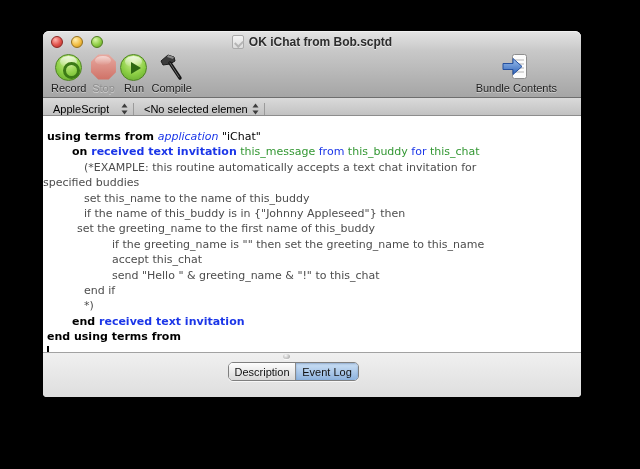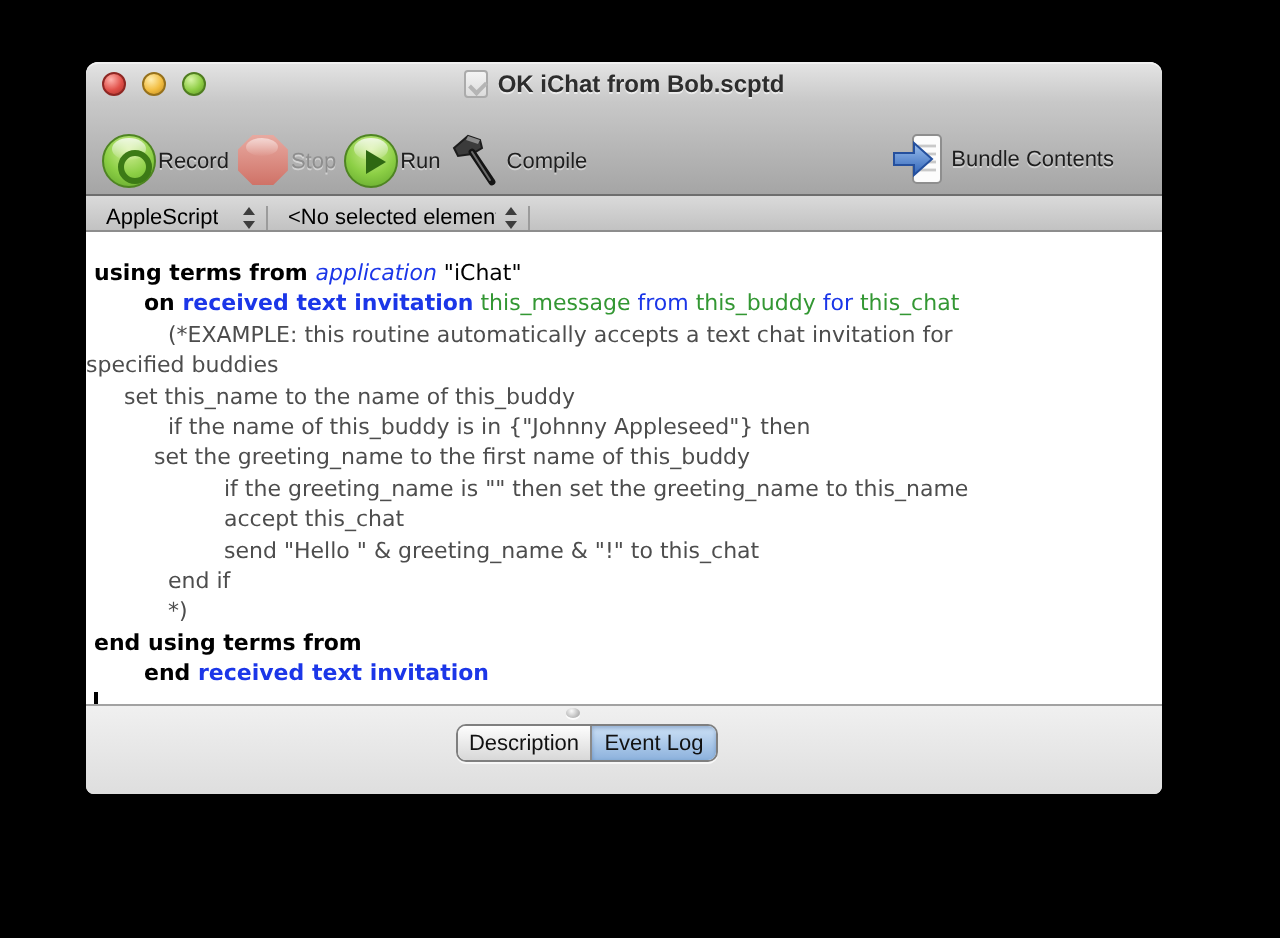--- a/index.html
+++ b/index.html
@@ -43,21 +43,21 @@
   .window-title { font-size:12px; font-weight:bold; color:#2d2d2d; text-shadow:0 1px 0 rgba(255,255,255,.6); }
   
   .toolbar {
     height:47px; flex:0 0 auto;
     background:linear-gradient(#c8c8c8, #a5a5a5);
     border-bottom:1px solid #6e6e6e;
     display:flex; align-items:flex-end;
     padding:2px 6px 3px 8px;
     position:relative;
   }
-  .tb-item { display:flex; flex-direction:row; align-items:center; justify-content:flex-end; gap:1px; margin-right:4px; cursor:default; }
+  .tb-item { display:flex; flex-direction:column; align-items:center; justify-content:flex-end; gap:1px; margin-right:4px; cursor:default; }
   .tb-label { font-size:11px; color:#1e1e1e; text-shadow:0 1px 0 rgba(255,255,255,.45); white-space:nowrap; }
   .tb-item.disabled .tb-label { color:#8e8e8e; }
   .circle-icon {
     width:27px; height:27px; border-radius:50%;
     background:radial-gradient(circle at 50% 28%, #d2ef96, #8ccf45 55%, #61a52c);
     border:1px solid #4e8422; position:relative;
   }
   .circle-icon::before { 
     content:""; position:absolute; left:4px; right:4px; top:1px; height:11px;
     border-radius:50%; background:linear-gradient(rgba(255,255,255,.8), rgba(255,255,255,.05));
@@ -224,30 +224,30 @@
         <polygon points="0.5,7.5 6.5,7.5 3.5,11.5" fill="#3d3d3d"></polygon>
       </svg>
     </div>
   </div>
 
   <div class="codearea" id="code-lines">
       <div class="code-line" style="padding-left: 4px;"><span class="seg-kw">using terms from </span><span class="seg-class">application</span><span class="seg-str"> "iChat"</span></div>
       <div class="code-line" style="padding-left: 29px;"><span class="seg-kw">on </span><span class="seg-appb">received text invitation</span><span class="seg-plain"> </span><span class="seg-var">this_message</span><span class="seg-app"> from </span><span class="seg-var">this_buddy</span><span class="seg-app"> for </span><span class="seg-var">this_chat</span></div>
       <div class="code-line" style="padding-left: 41px;"><span class="seg-comment">(*EXAMPLE: this routine automatically accepts a text chat invitation for</span></div>
       <div class="code-line" style=""><span class="seg-comment">specified buddies</span></div>
-      <div class="code-line" style="padding-left: 19px;"><span class="seg-comment">set this_name to the name of this_buddy</span></div>
+      <div class="code-line" style="padding-left: 41px;"><span class="seg-comment">set this_name to the name of this_buddy</span></div>
       <div class="code-line" style="padding-left: 41px;"><span class="seg-comment">if the name of this_buddy is in {"Johnny Appleseed"} then</span></div>
       <div class="code-line" style="padding-left: 34px;"><span class="seg-comment">set the greeting_name to the first name of this_buddy</span></div>
       <div class="code-line" style="padding-left: 69px;"><span class="seg-comment">if the greeting_name is "" then set the greeting_name to this_name</span></div>
       <div class="code-line" style="padding-left: 69px;"><span class="seg-comment">accept this_chat</span></div>
       <div class="code-line" style="padding-left: 69px;"><span class="seg-comment">send "Hello " &amp; greeting_name &amp; "!" to this_chat</span></div>
       <div class="code-line" style="padding-left: 41px;"><span class="seg-comment">end if</span></div>
       <div class="code-line" style="padding-left: 41px;"><span class="seg-comment">*)</span></div>
+      <div class="code-line" style="padding-left: 29px;"><span class="seg-kw">end </span><span class="seg-appb">received text invitation</span></div>
       <div class="code-line" style="padding-left: 4px;"><span class="seg-kw">end using terms from</span></div>
-      <div class="code-line" style="padding-left: 29px;"><span class="seg-kw">end </span><span class="seg-appb">received text invitation</span></div>
       <div class="caret"></div>
     </div>
 
   <div class="bottombar">
     <div class="dimple"></div>
     <div class="segmented">
       <div class="seg-btn seg-desc">
         <span>Description</span>
       </div>
       <div class="seg-btn seg-log selected">

